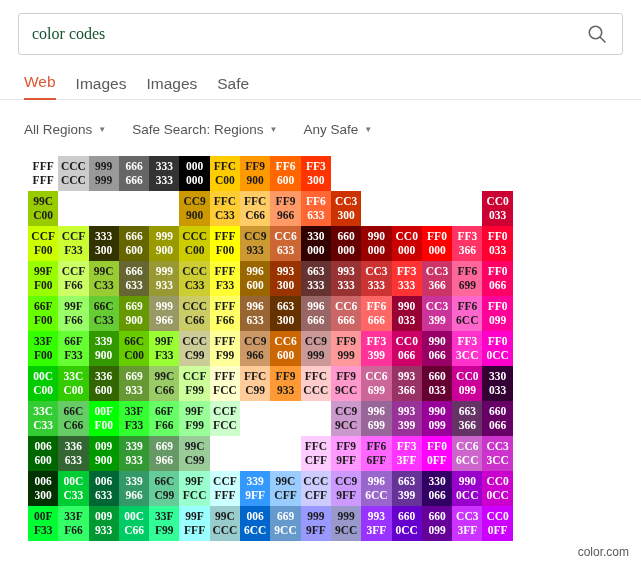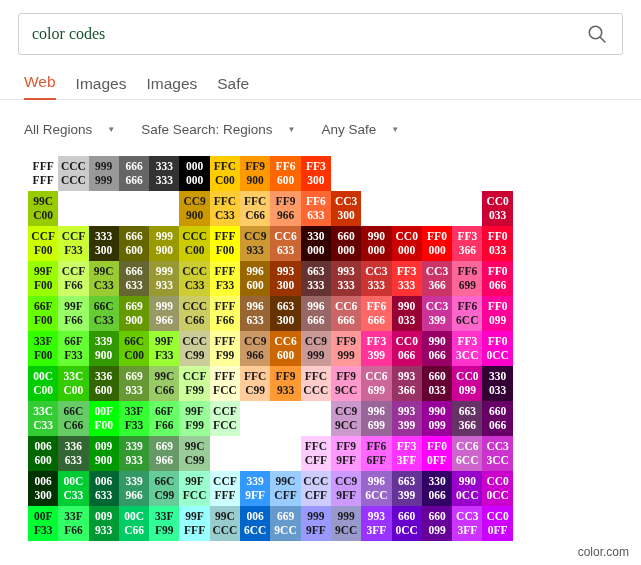--- a/index.html
+++ b/index.html
@@ -85,21 +85,21 @@
     gap: 26px;
     padding: 14px 0 0 24px;
     height: 30px;
   }
   .filter {
     font-size: 13.5px;
     color: #555555;
     cursor: pointer;
     display: inline-flex;
     align-items: center;
-    gap: 15px;
+    gap: 6px;
     white-space: nowrap;
   }
   .caret {
     font-size: 8px;
     color: #777;
     line-height: 1;
     position: relative;
     top: 1px;
   }
 

